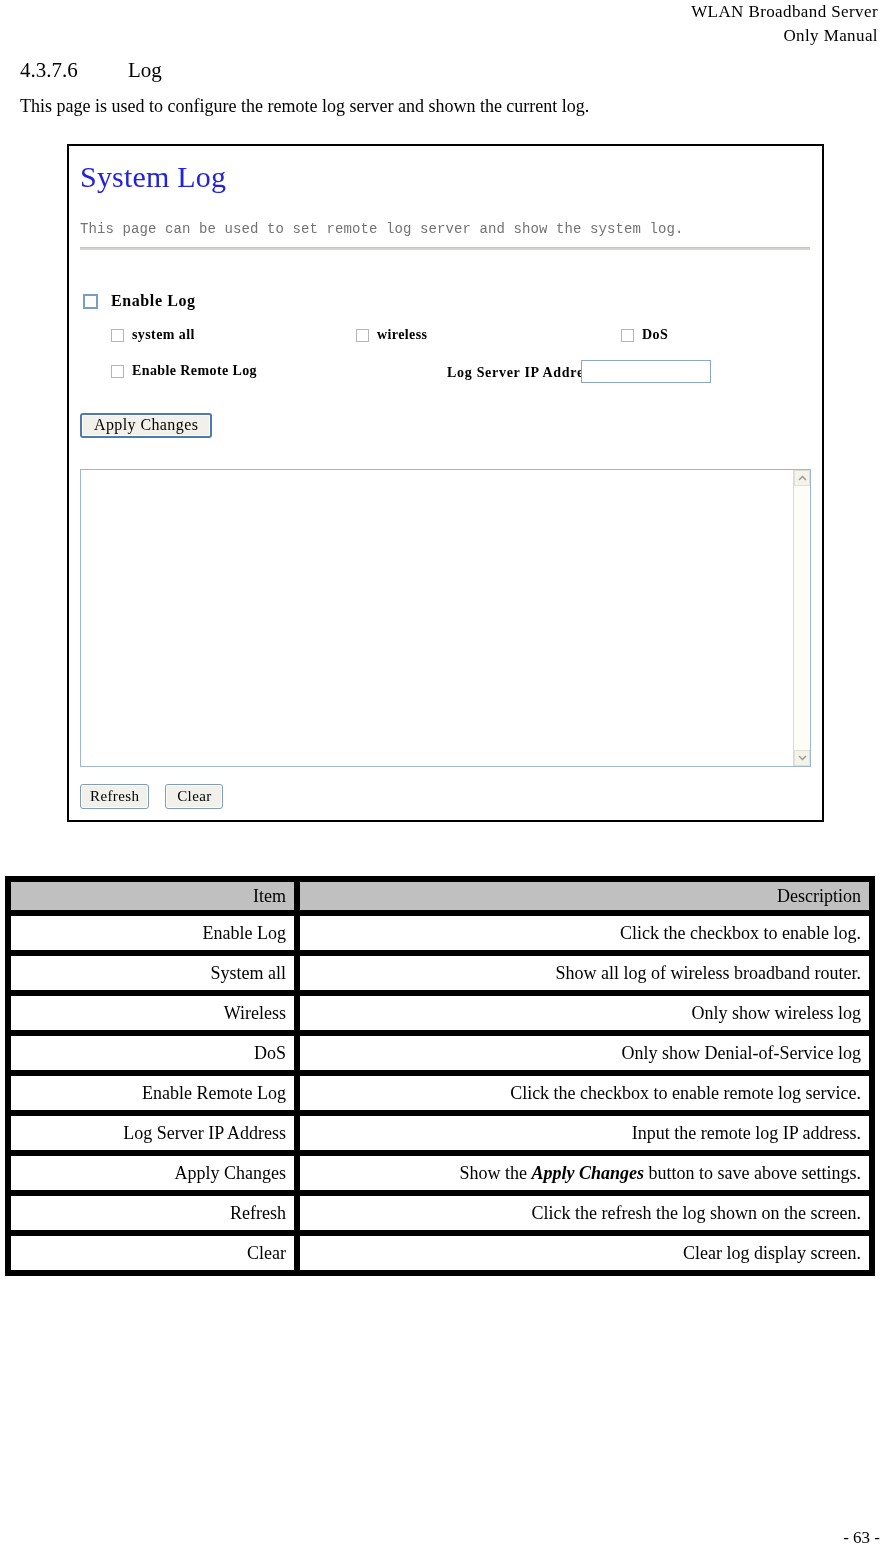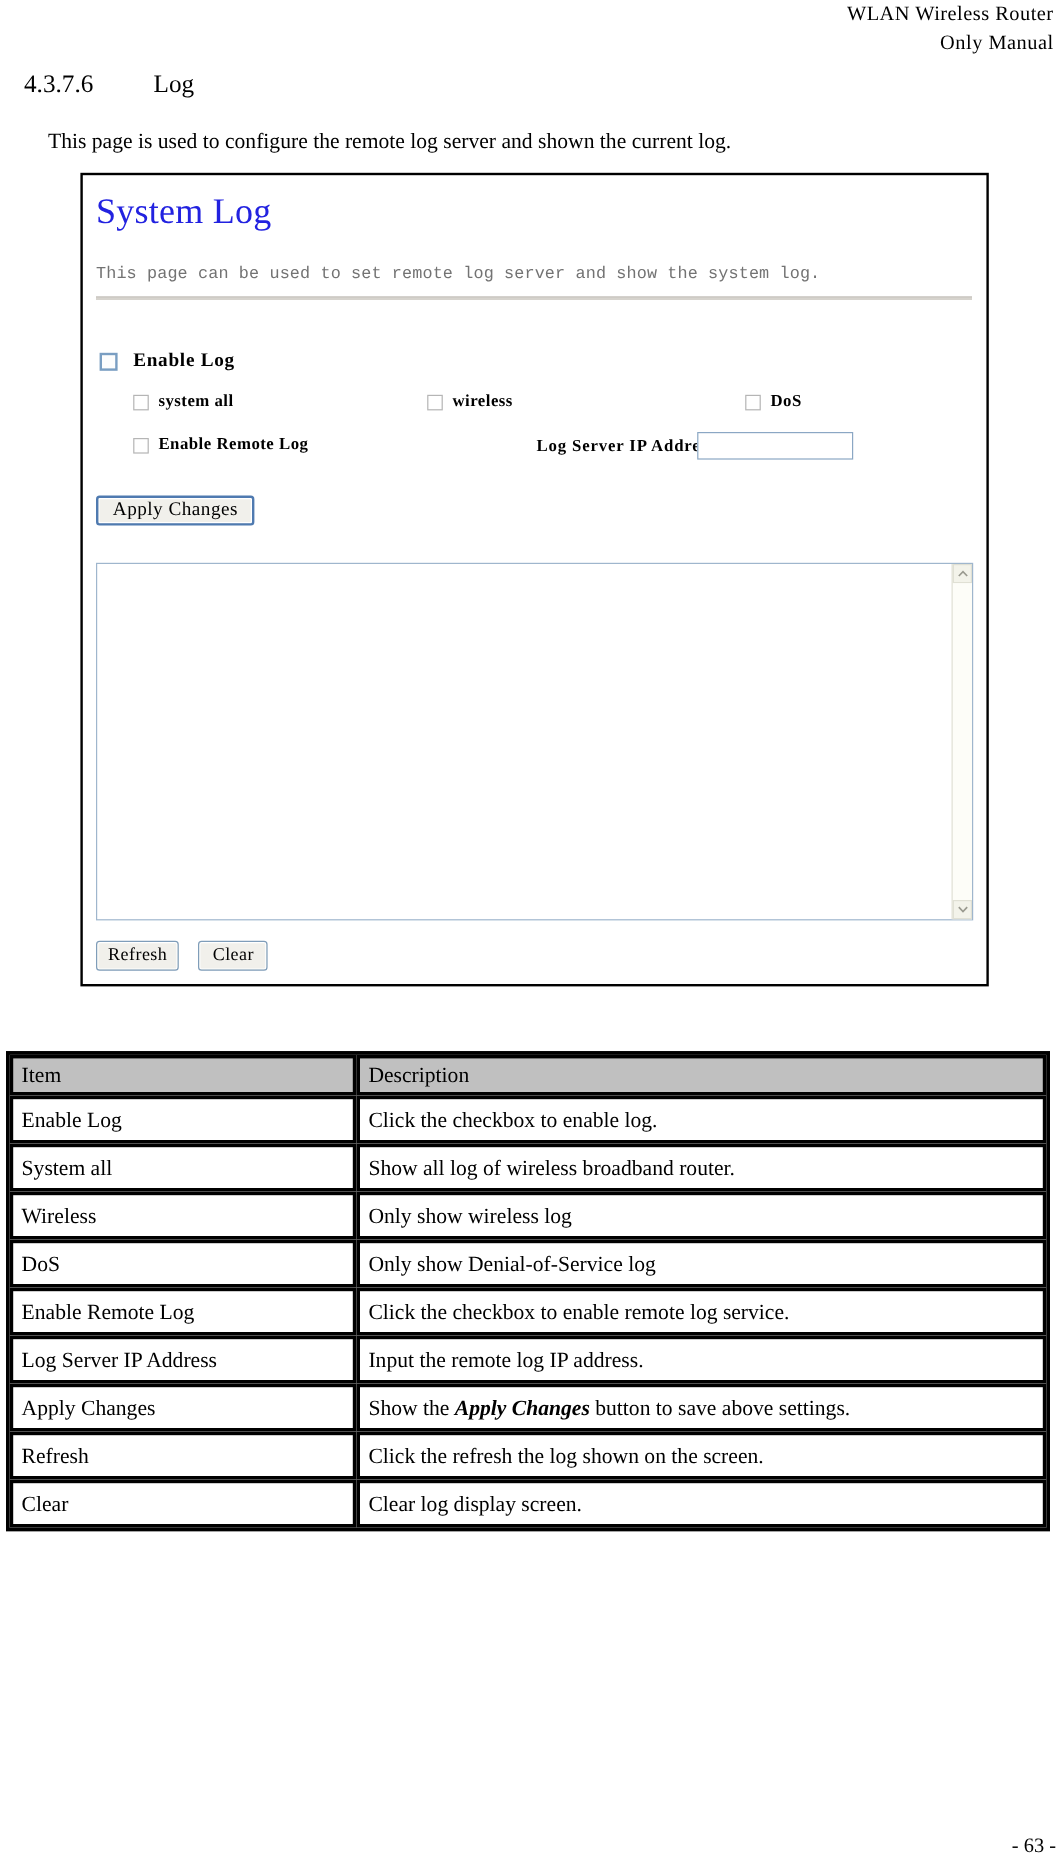--- a/index.html
+++ b/index.html
@@ -38,26 +38,25 @@
     width: 700px;
     font-size: 21px;
     line-height: 28px;
   }
   .section-head .num { display: inline-block; width: 108px; }
   .section-head .ttl { display: inline-block; font-family: Liberation Serif, serif; }
 
   
   .intro {
     position: absolute;
-    top: 105px;
+    top: 94px;
     left: 20px;
     width: 820px;
     font-size: 18px;
     line-height: 24px;
-    margin-left: 20px;
   }
 
   
   .shot {
     position: absolute;
     left: 67px;
     top: 144px;
     width: 757px;
     height: 678px;
     border: 2px solid #000000;
@@ -301,20 +300,21 @@
   .desc-table {
     position: absolute;
     left: 5px;
     top: 876px;
     width: 870px;
     border-collapse: separate;
     border-spacing: 0;
     background: #000000;
     border: 3px solid #000000;
     box-sizing: border-box;
+    text-align: right;
   }
   .desc-table td {
     background: #ffffff;
     font-family: "Liberation Serif", "DejaVu Serif", serif;
     font-size: 18px;
     line-height: 22px;
     padding: 6px 8px 6px 7px;
     border: 3px solid #000000;
     vertical-align: middle;
   }
@@ -334,21 +334,21 @@
     top: 1528px;
     text-align: right;
     font-size: 17px;
     color: #000;
   }
 </style>
 </head>
 <body>
 
 <div class="doc-header">
-  <div>WLAN  Wireless  Router</div>
+  <div>WLAN  Broadband  Server</div>
   <div>Only  Manual</div>
 </div>
 
 <div class="section-head">
   <span class="num">4.3.7.6</span><span class="ttl">Log</span>
 </div>
 
 <div class="intro">This page is used to configure the remote log server and shown the current log.</div>
 
 <div class="shot">

